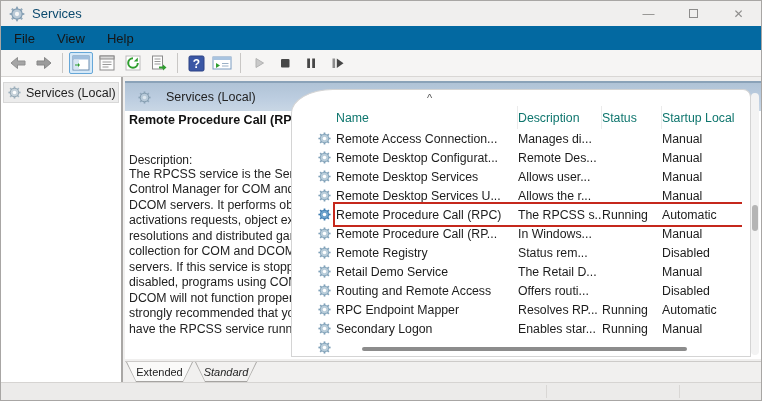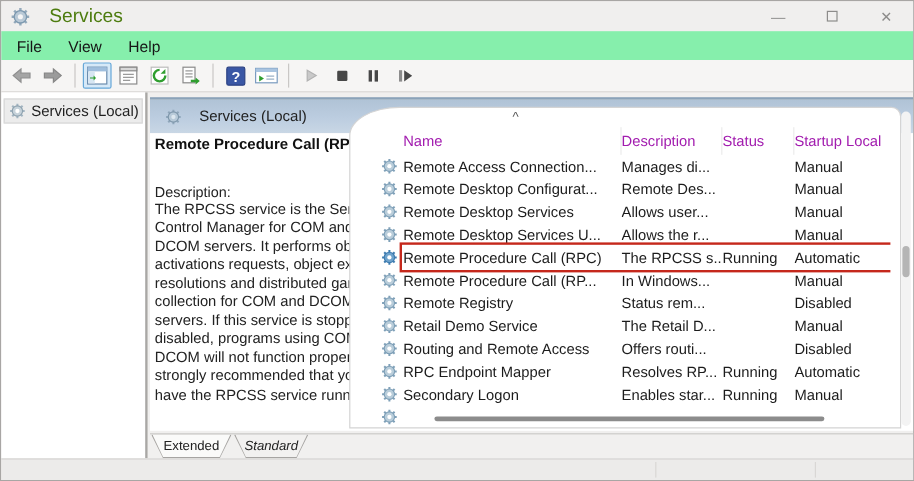--- a/index.html
+++ b/index.html
@@ -3,27 +3,27 @@
 <meta charset="utf-8">
 <style>
   * { margin:0; padding:0; box-sizing:border-box; }
   html,body { width:762px; height:401px; }
   body { font-family:"Liberation Sans","DejaVu Sans",sans-serif; font-size:12px; color:#1e1e1e; }
   #window { position:relative; width:762px; height:401px; background:#f0efee; border:1px solid #a8a6a4; overflow:hidden; }
 
   
   #titlebar { position:absolute; left:0; top:0; right:0; height:25px; background:#f0efee; display:flex; align-items:center; }
   #title-icon { margin-left:7px; width:18px; height:18px; position:relative; }
-  #title-text { margin-left:15px; font-size:16px; color:#4d7c0f; }
+  #title-text { margin-left:6px; font-size:13px; color:#0c4a6e; }
   #win-controls { position:absolute; right:0; top:0; height:25px; display:flex; }
   .win-btn { width:45px; height:25px; display:flex; align-items:center; justify-content:center; color:#8d8c8b; font-size:12px; cursor:default; }
   .maxbox { width:9px; height:9px; border:1px solid #8d8c8b; display:inline-block; }
 
   
-  #menubar { position:absolute; left:0; top:25px; right:0; height:24px; background:#86efac; display:flex; align-items:center; padding-left:2px; }
+  #menubar { position:absolute; left:0; top:25px; right:0; height:24px; background:#0369a1; display:flex; align-items:center; padding-left:2px; }
   .menu-item { padding:0 11px; font-size:13px; color:#161616; height:100%; display:flex; align-items:center; }
 
   
   #toolbar { position:absolute; left:0; top:49px; right:0; height:27px; background:#f6f5f4; border-bottom:1px solid #d9d7d5; display:flex; align-items:center; padding-left:4px; }
   .tbtn { width:24px; height:22px; display:flex; align-items:center; justify-content:center; margin:0 1px; border:1px solid transparent; }
   .tbtn.active { background:#d6e9f8; border:1px solid #66a7d8; border-radius:2px; }
   .tsep { width:1px; height:20px; background:#c9c7c5; margin:0 5px; }
 
   
   #leftpane { position:absolute; left:0; top:76px; width:122px; bottom:18px; background:#ffffff; border-right:2px solid #a9a7a5; }
@@ -38,21 +38,21 @@
   
   #descpane { position:absolute; left:128px; top:112px; width:200px; bottom:45px; background:#fff; }
   #svc-title { font-weight:bold; font-size:12.5px; color:#111; margin-bottom:26px; }
   #desc-label { font-size:12px; color:#222; }
   #desc-text { font-size:12.3px; color:#222; line-height:1.26; width:198px; }
 
   
   #listpanel { position:absolute; left:290px; top:88px; right:10px; bottom:43px; background:#fff; border:1px solid #d4d4d4; border-top-left-radius:42px 24px; border-top-right-radius:8px; overflow:hidden; }
   #sort-caret { position:absolute; left:135px; top:2px; color:#555; font-size:11px; }
   #lheader { position:absolute; left:0; top:16px; right:0; height:23px; display:grid; grid-template-columns:182px 84px 60px 92px; padding-left:44px; align-items:center; }
-  #lheader .hcell { font-size:12.3px; color:#a21caf; border-right:1px solid #ebebeb; height:100%; display:flex; align-items:center; }
+  #lheader .hcell { font-size:12.3px; color:#0f766e; border-right:1px solid #ebebeb; height:100%; display:flex; align-items:center; }
   #rows { position:absolute; left:0; top:39px; right:8px; bottom:0; padding-left:44px; overflow:hidden; }
   .row { display:grid; grid-template-columns:182px 84px 60px 92px; height:19px; align-items:center; }
   .cell { font-size:12.3px; color:#1c1c1c; white-space:nowrap; overflow:hidden; }
   .c-name { display:flex; align-items:center; gap:4px; margin-left:-19px; }
   .row.selected { outline:2px solid #c5281c; outline-offset:1px; }
   .gear { flex:0 0 15px; width:15px; height:15px; }
 
   
   #vscroll { position:absolute; right:2px; top:92px; width:8px; height:262px; background:#f3f3f3; border-radius:4px; }
   #vthumb { position:absolute; left:1px; top:112px; width:6px; height:26px; background:#b5b5b5; border-radius:3px; }

